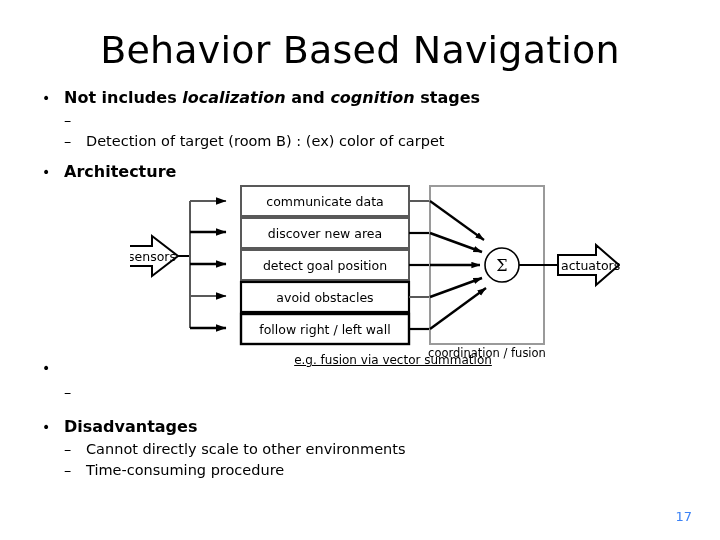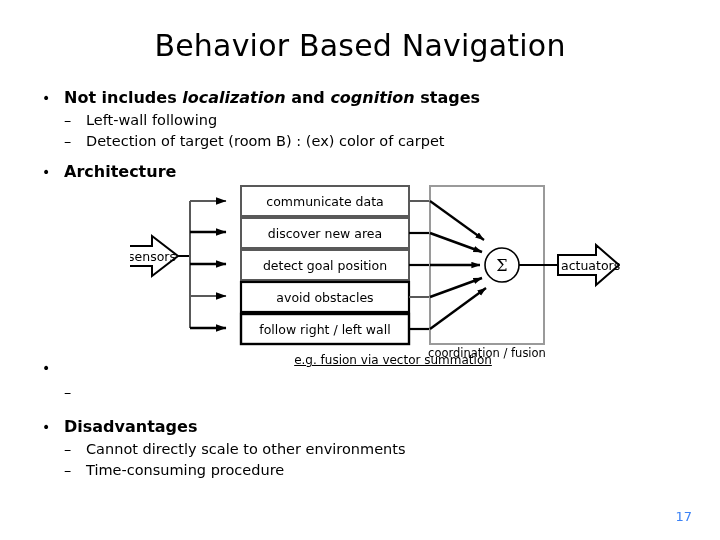--- a/index.html
+++ b/index.html
@@ -23,21 +23,21 @@
     height: 540px;
   }
 
   
   #slide-title {
     position: absolute;
     left: 0;
     top: 28px;
     width: 720px;
     text-align: center;
-    font-size: 30px;
+    font-size: 38px;
     font-weight: 400;
     letter-spacing: 0.2px;
     font-family: "DejaVu Sans", sans-serif;
     color: #000;
     white-space: nowrap;
   }
 
   
   .l1 {
     position: absolute;
@@ -108,21 +108,20 @@
 
   <div class="l1" style="top:88px;">
     <span class="marker">•</span>
     <span class="txt">
       <span>Not includes </span><i>localization</i><span> and </span><i>cognition</i><span> stages</span>
     </span>
   </div>
 
   <div class="l2" style="top:112px;">
     <span class="marker">–</span>
-    <span>Left-wall following</span>
   </div>
 
   <div class="l2" style="top:133px;">
     <span class="marker">–</span>
     <span>Detection of target (room B)  : (ex) color of carpet</span>
   </div>
 
   <div class="l1" style="top:162px;">
     <span class="marker">•</span>
     <span class="txt">Architecture</span>

